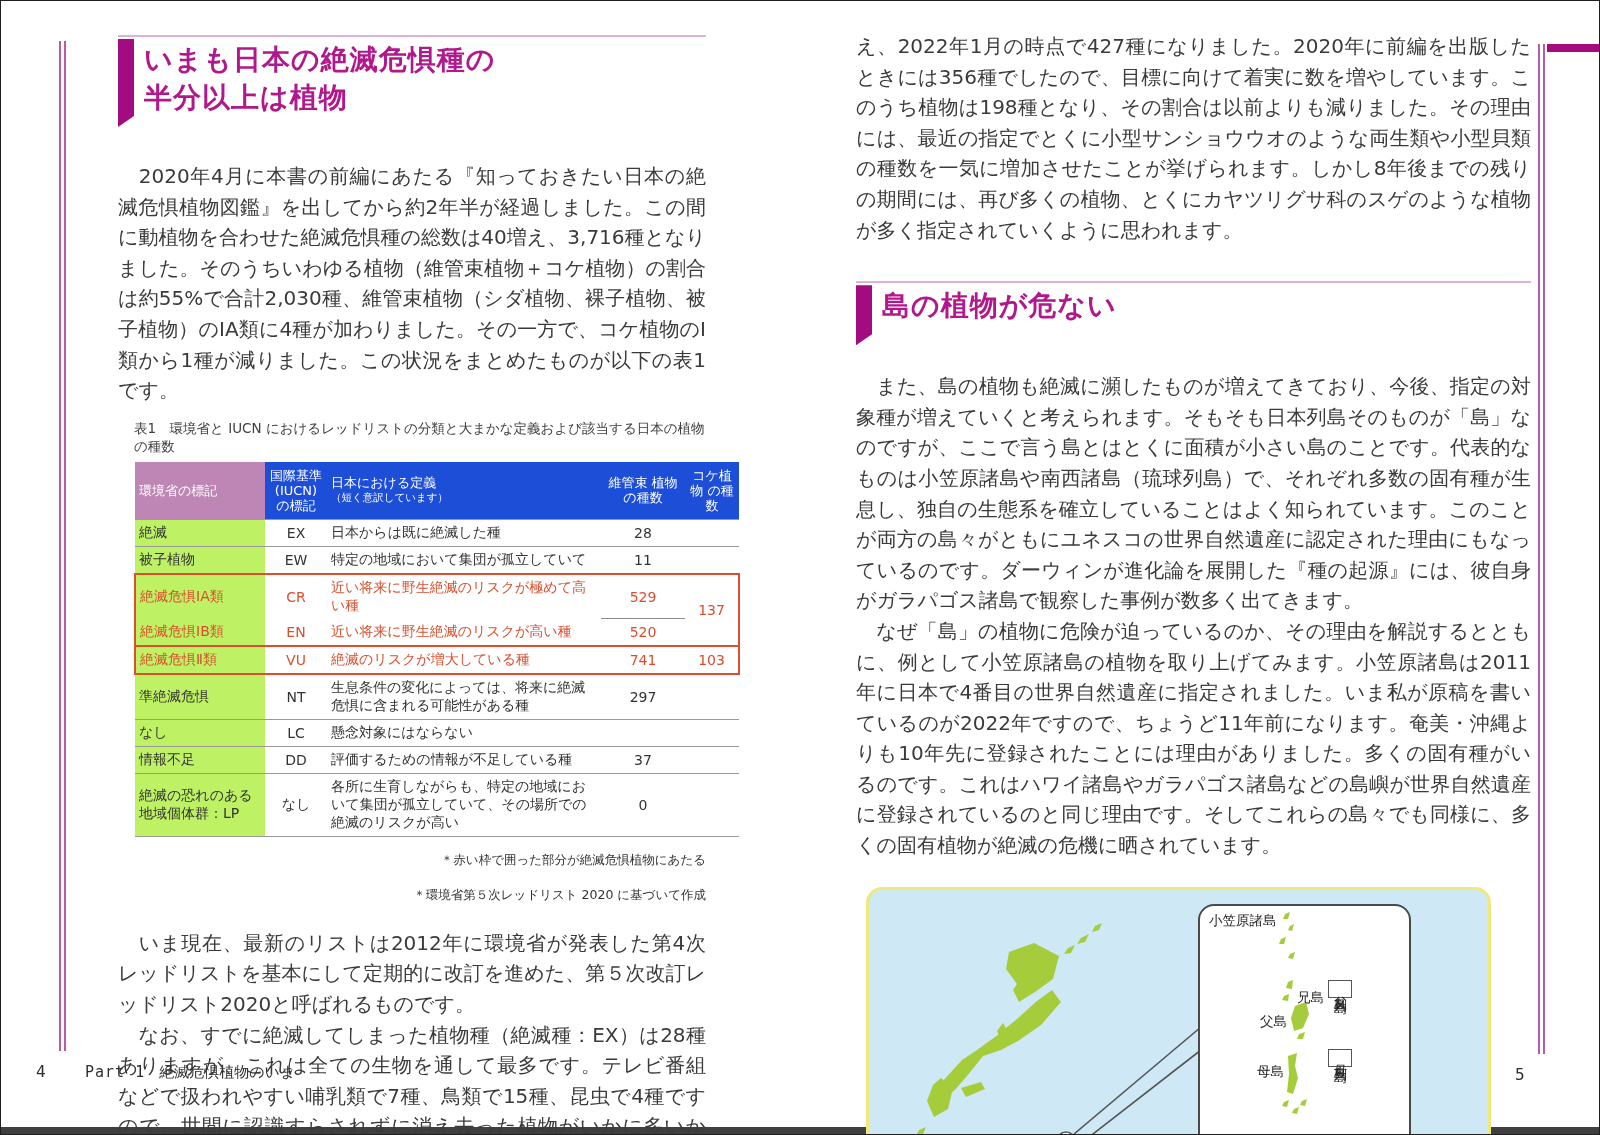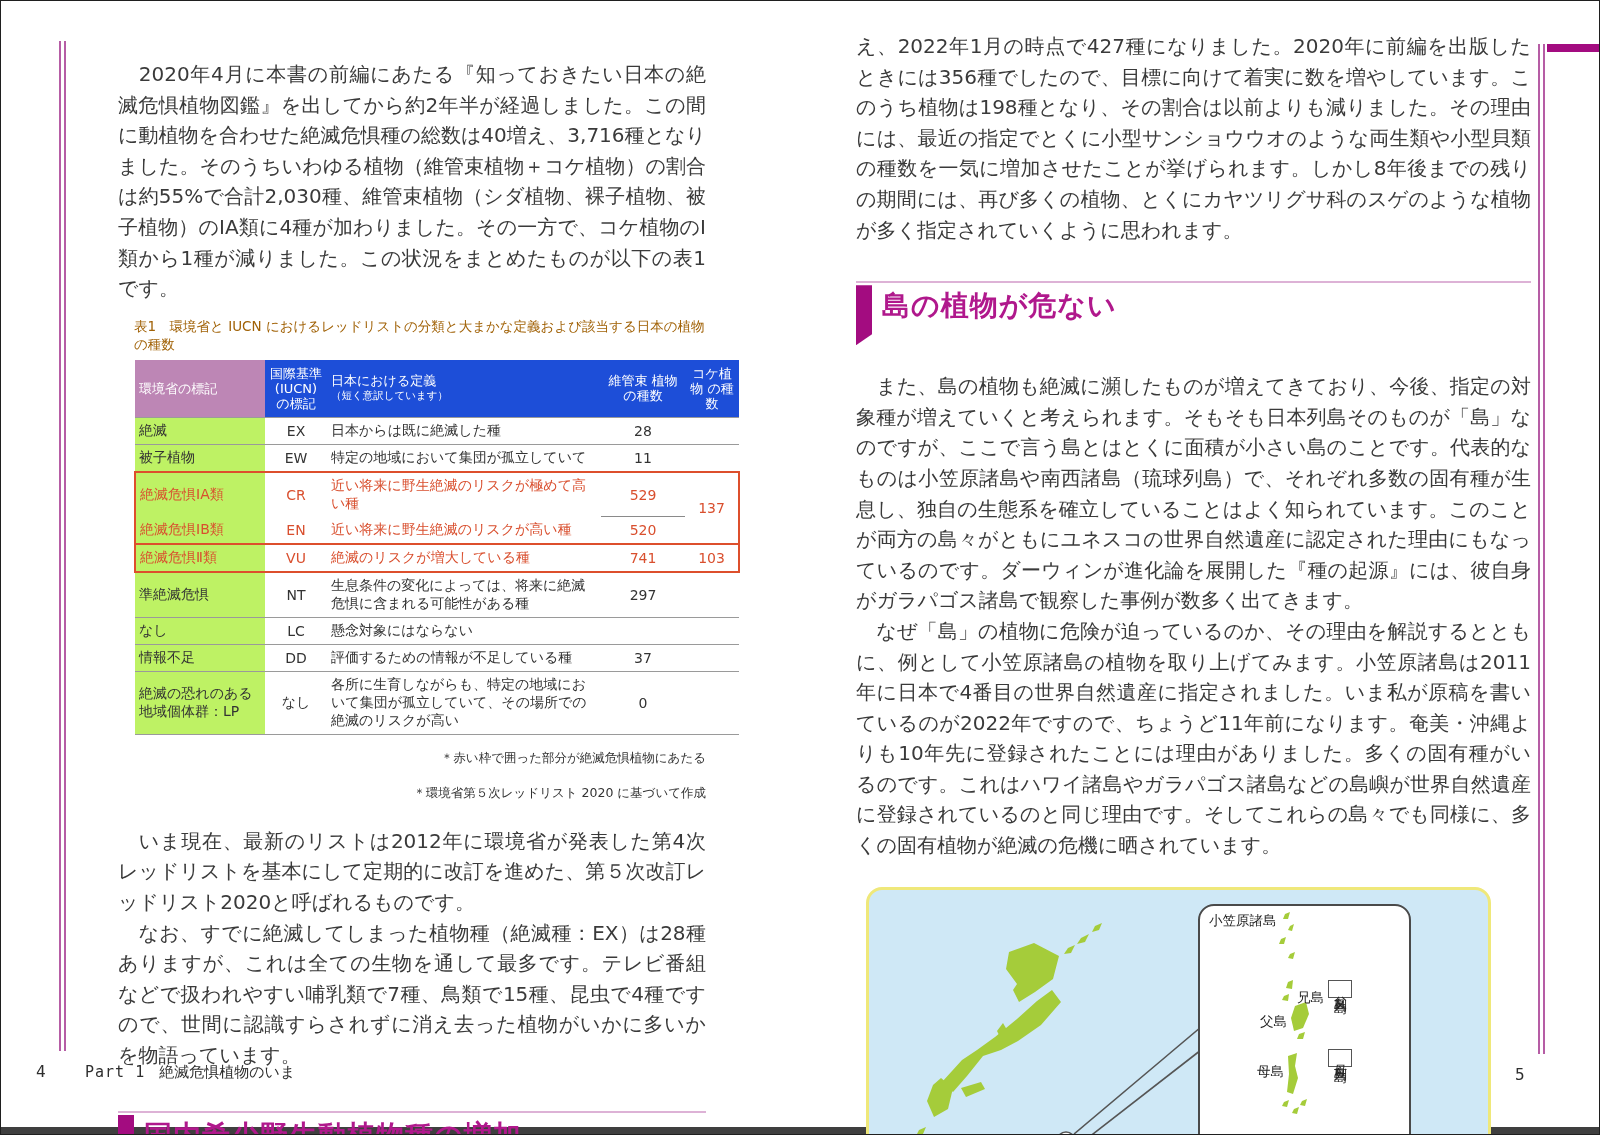--- a/index.html
+++ b/index.html
@@ -17,21 +17,21 @@
   
   .sec-head{position:relative;margin:0 0 18px 0;padding:6px 0 4px 26px;}
   .sec-head .topline{position:absolute;left:0;top:0;width:100%;height:2px;background:#ddb2d6;}
   .sec-head .ribbon{position:absolute;left:0;top:4px;width:16px;background:#a30c80;
         clip-path:polygon(0 0,100% 0,100% calc(100% - 11px),0 100%);}
   .sec-head h2{margin:0;font-size:28px;line-height:38px;font-weight:bold;color:#b0188c;letter-spacing:1px;}
   
   .para p{margin:0;font-size:20px;line-height:30.6px;text-align:justify;
           text-justify:inter-ideograph;color:#3a3a3a;}
   
-  .tbl-caption{font-size:13.5px;color:#a16207;margin:14px 0 6px 16px;}
+  .tbl-caption{font-size:13.5px;color:#404040;margin:14px 0 6px 16px;}
   table.redlist{border-collapse:collapse;width:572px;margin-left:16px;table-layout:fixed;
         font-size:14px;color:#333;}
   table.redlist td{padding:4px 4px;vertical-align:middle;border-top:1px solid #9a9a9a;}
   table.redlist tr.hdr td{background:#1d4ed8;color:#fff;font-size:13px;line-height:15px;
         border-top:none;padding:6px 4px;}
   table.redlist tr.hdr .sub{font-size:10.5px;display:block;}
   table.redlist td.c0{width:122px;background:#bef264;}
   table.redlist tr.hdr td.c0{background:#bd86b5;}
   table.redlist td.c1{width:54px;text-align:center;}
   table.redlist td.c2{width:266px;}
@@ -67,20 +67,26 @@
 
   <div class="vline" style="left:58px;"></div>
   <div class="vline" style="left:63px;"></div>
   <div class="vline" style="left:1537px;top:43px;"></div>
   <div class="vline" style="left:1542px;top:43px;"></div>
   <div class="thickbar" style="left:1546px;top:43px;width:54px;height:8px;"></div>
   <div class="bottomstrip"></div>
 
   <div id="col-left" class="col">
 
+    <div class="sec-head" style="height:92px;">
+      <div class="topline"></div>
+      <div class="ribbon" style="height:88px;"></div>
+      <h2><span>いまも日本の絶滅危惧種の</span><br>
+      <span>半分以上は植物</span></h2>
+    </div>
 
     <div class="para" style="margin-top:24px;">
         <p>　2020年4月に本書の前編にあたる『知っておきたい日本の絶滅危惧植物図鑑』を出してから約2年半が経過しました。この間に動植物を合わせた絶滅危惧種の総数は40増え、3,716種となりました。そのうちいわゆる植物（維管束植物＋コケ植物）の割合は約55%で合計2,030種、維管束植物（シダ植物、裸子植物、被子植物）のⅠA類に4種が加わりました。その一方で、コケ植物のⅠ類から1種が減りました。この状況をまとめたものが以下の表1です。</p>
       </div>
 
     <div class="tbl-caption">表1　環境省と IUCN におけるレッドリストの分類と大まかな定義および該当する日本の植物の種数</div>
 
     <table class="redlist">
       <tbody id="tbl-body">
           <tr class="hdr">

